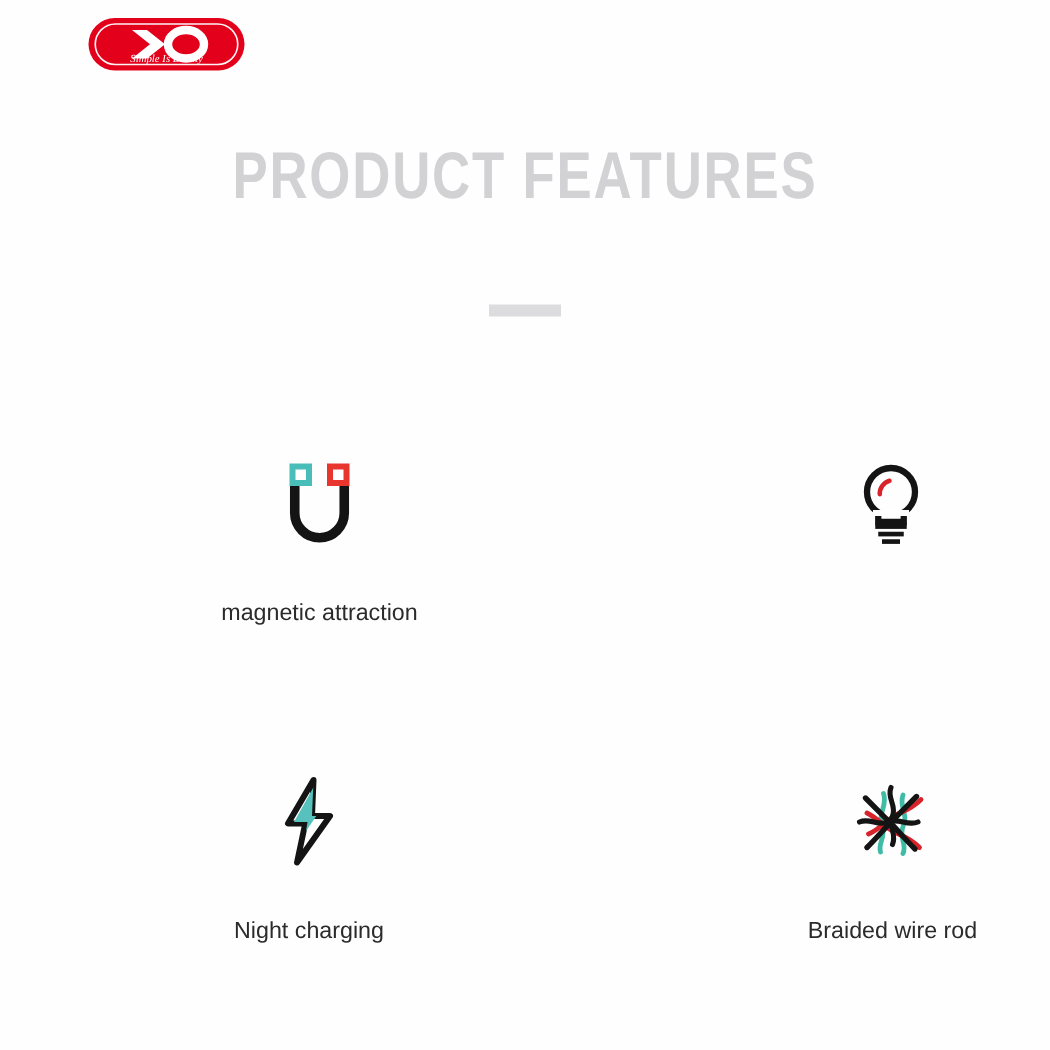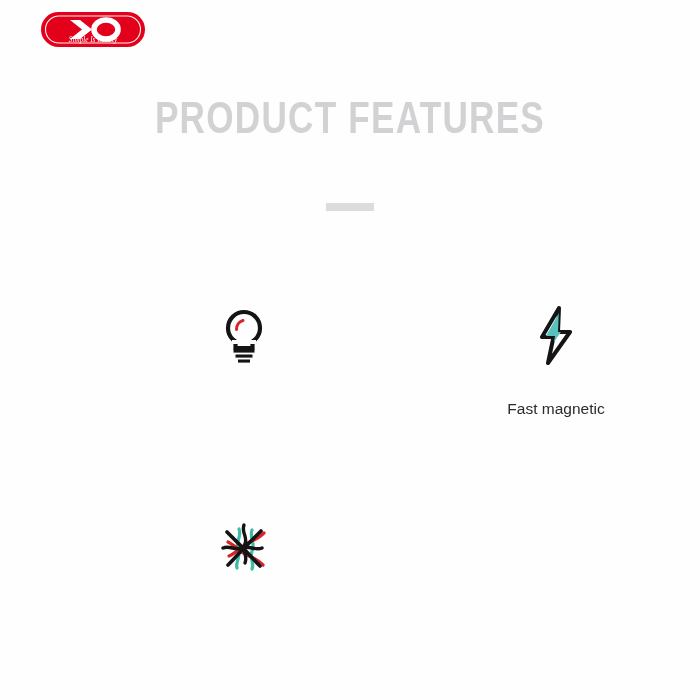--- a/index.html
+++ b/index.html
@@ -11,21 +11,21 @@
     height: 700px;
     background: #fefefe;
     font-family: "Liberation Sans", sans-serif;
     overflow: hidden;
     position: relative;
   }
 
   
   #brand-logo {
     position: absolute;
-    left: 40px;
+    left: 58px;
     top: 11px;
     width: 106px;
     height: 37px;
   }
   #brand-logo svg { display: block; }
 
   
   #page-title {
     position: absolute;
     left: 0;
@@ -110,20 +110,37 @@
 
     <text x="53" y="30.5" font-family="Liberation Serif, serif" font-size="7.2" font-style="italic" fill="#ffffff" text-anchor="middle">Simple Is Beauty</text>
   </svg>
 </div>
 
 <div id="page-title">PRODUCT FEATURES</div>
 <div id="title-divider"></div>
 
 <div id="features-grid">
 
+  <div class="feature-cell cell-0">
+    <div class="feature-icon">
+      <svg width="52" height="58" viewBox="0 0 52 58" xmlns="http://www.w3.org/2000/svg">
+
+        <rect x="6" y="2" width="15" height="15" fill="#49bdb8"></rect>
+        <rect x="10" y="6" width="7" height="7" fill="#ffffff"></rect>
+
+        <rect x="31" y="2" width="15" height="15" fill="#e8352e"></rect>
+        <rect x="35" y="6" width="7" height="7" fill="#ffffff"></rect>
+
+        <path d="M9.5 17 L9.5 35 A16.5 16.5 0 0 0 42.5 35 L42.5 17" fill="none" stroke="#141414" stroke-width="6.4" stroke-linecap="butt"></path>
+
+        <path d="M22.7 17 L22.7 35 A3.3 3.3 0 0 0 29.3 35 L29.3 17" fill="none" stroke="#141414" stroke-width="0"></path>
+      </svg>
+    </div>
+    <div class="feature-label">magnetic attraction</div>
+  </div>
 
   <div class="feature-cell cell-1">
     <div class="feature-icon">
       <svg width="46" height="58" viewBox="0 0 46 58" xmlns="http://www.w3.org/2000/svg">
 
         <circle cx="23" cy="21" r="16" fill="none" stroke="#141414" stroke-width="4.2"></circle>
 
         <path d="M14.5 33.5 L14.5 41 L31.5 41 L31.5 33.5" fill="#ffffff" stroke="#141414" stroke-width="4.2" stroke-linejoin="miter"></path>
         <rect x="11" y="33" width="24" height="4" fill="#ffffff"></rect>
 
@@ -144,36 +161,37 @@
           <clipPath id="boltclip">
             <path d="M24 2 L7 31 L18.5 31 L13 57 L35 26 L23 26 Z"></path>
           </clipPath>
         </defs>
         <path d="M24 2 L7 31 L18.5 31 L13 57 L35 26 L23 26 Z" fill="#ffffff" stroke="#141414" stroke-width="4" stroke-linejoin="round"></path>
         <g clip-path="url(#boltclip)">
           <path d="M25 5 L11 30 L20 30 L19 36 L30 20 Z" fill="#57c2bd"></path>
         </g>
       </svg>
     </div>
-    <div class="feature-label">Fast magnetic</div>
+    <div class="feature-label">Night charging</div>
   </div>
 
   <div class="feature-cell cell-3">
     <div class="feature-icon">
       <svg width="56" height="56" viewBox="0 0 56 56" xmlns="http://www.w3.org/2000/svg">
         <g fill="none" stroke-linecap="round" stroke-width="3.2">
 
           <path d="M22 9 C25 17, 18 22, 21 30 C24 38, 18 42, 20 48" stroke="#3fbba6"></path>
           <path d="M35 10 C32 18, 39 23, 35 31 C32 39, 38 43, 35 49" stroke="#3fbba6"></path>
 
           <path d="M12 36 C20 33, 25 25, 33 22 C40 19, 44 16, 47 13" stroke="#d8232a"></path>
           <path d="M11 22 C19 26, 24 33, 32 36 C39 39, 43 42, 46 45" stroke="#d8232a"></path>
 
           <path d="M10 12 C17 19, 21 23, 26 28 C31 33, 36 39, 43 46" stroke="#141414" stroke-width="3.6"></path>
           <path d="M44 11 C37 18, 33 22, 28 27 C23 32, 18 38, 11 45" stroke="#141414" stroke-width="3.6"></path>
           <path d="M27 5 C24 12, 31 17, 28 24 C25 31, 31 36, 28 43" stroke="#141414" stroke-width="3.4"></path>
           <path d="M6 28 C13 25, 18 31, 25 28 C32 25, 38 31, 45 28" stroke="#141414" stroke-width="3.4"></path>
         </g>
       </svg>
     </div>
+    <div class="feature-label">Braided wire rod</div>
   </div>
 
 </div>
 
 </body></html>

